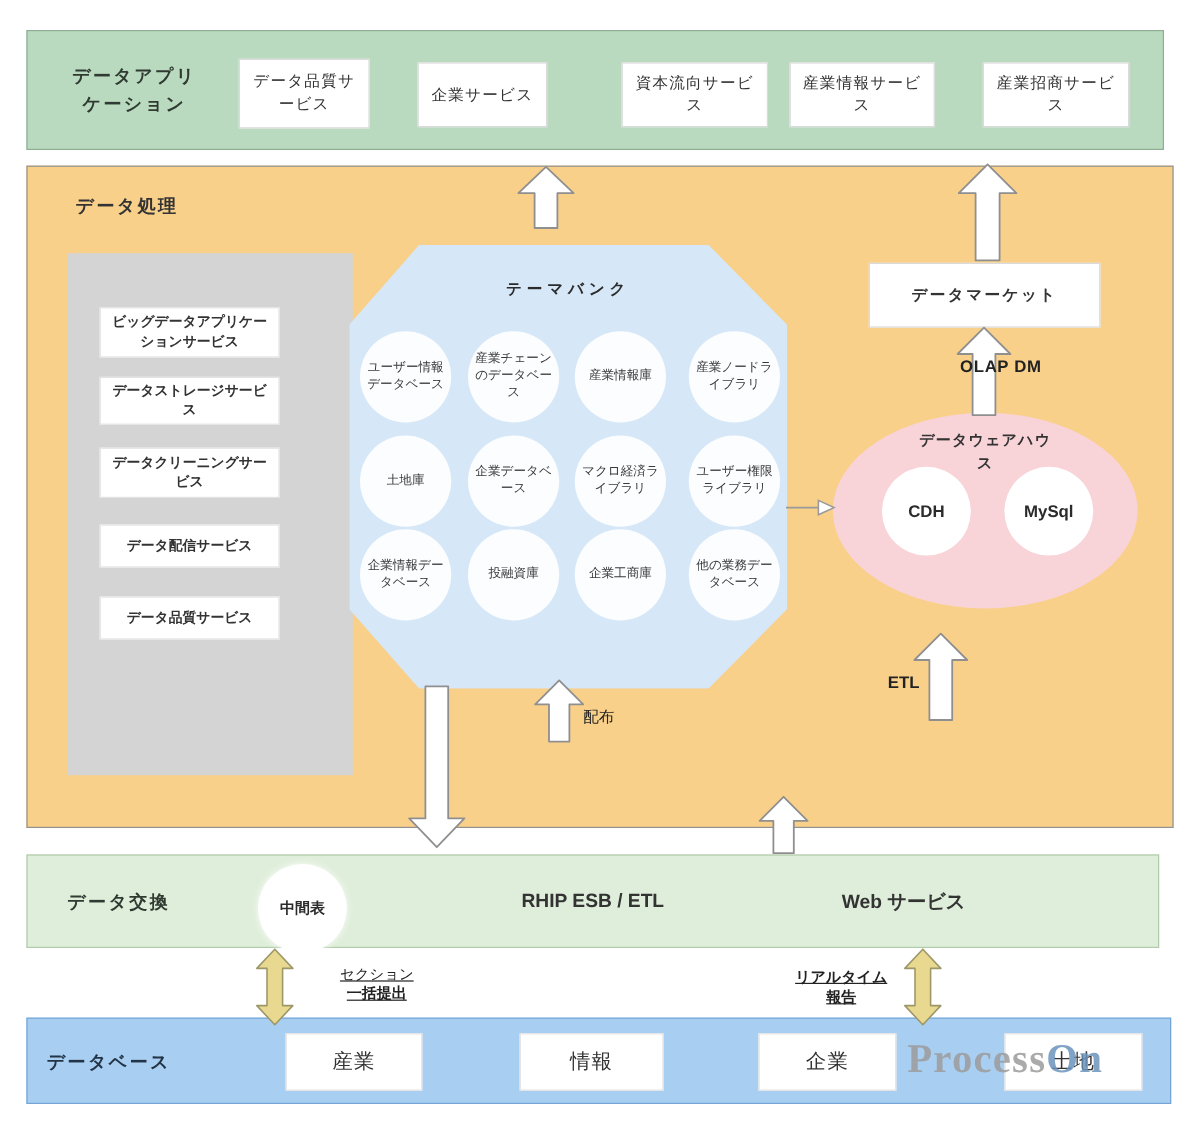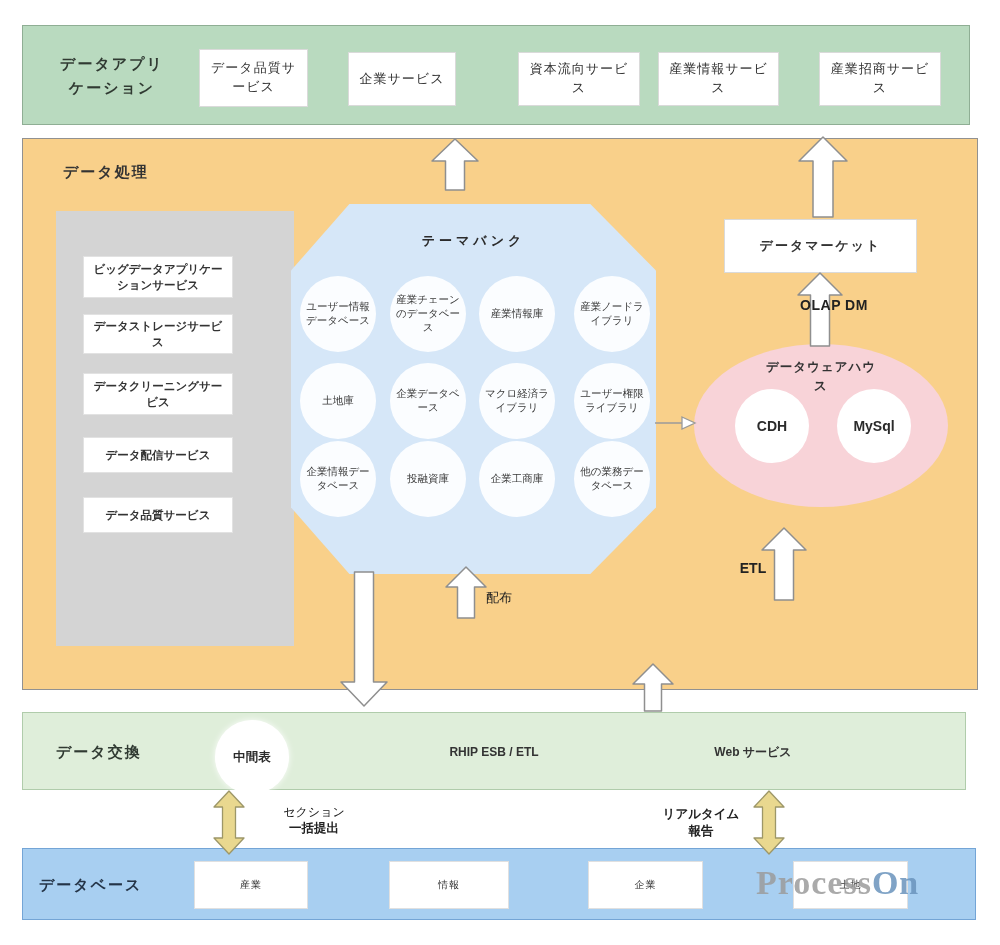--- a/index.html
+++ b/index.html
@@ -51,27 +51,27 @@
 
   .hexagon{position:absolute;left:398px;top:480px;width:510px;height:47px;background:#9aa2ec;
     clip-path:polygon(3.5% 0,96.5% 0,100% 50%,96.5% 100%,3.5% 100%,0 50%);
     display:flex;align-items:center;justify-content:center;font-weight:bold;font-size:13px;
     letter-spacing:3px;color:#22304d;}
 
   .mid-circle{position:absolute;left:192px;top:7px;width:74px;height:74px;border-radius:50%;background:#ffffff;
     box-shadow:0 0 6px rgba(255,255,255,.9);display:flex;align-items:center;justify-content:center;
     font-size:12.5px;font-weight:600;color:#2b2b2b;}
   .exch-text{position:absolute;top:0;height:78px;width:200px;display:flex;align-items:center;
-    justify-content:center;font-size:12px;font-weight:600;color:#333;}
+    justify-content:center;font-size:16px;font-weight:600;color:#333;}
   .esb{left:371px;}
   .web{left:630px;}
 
-  .store{top:12px;height:48px;font-size:10px;letter-spacing:1px;border:1px solid #e0e0e0;}
+  .store{top:12px;height:48px;font-size:17px;letter-spacing:1px;border:1px solid #e0e0e0;margin-left:44px;}
 
-  .gap-label{position:absolute;text-align:center;font-size:12px;line-height:1.35;color:#222;z-index:6;}
+  .gap-label{position:absolute;text-align:center;font-size:12px;line-height:1.35;color:#222;z-index:6;text-decoration:underline;}
   .gap-label .l2{font-weight:bold;font-size:12.5px;}
   .batch{left:262px;top:804px;width:104px;}
   .realtime{left:653px;top:806px;width:96px;font-weight:bold;font-size:12.5px;}
 
   .arrows{position:absolute;left:0;top:0;z-index:5;pointer-events:none;}
   .warrow{fill:#ffffff;stroke:#8f8f8f;stroke-width:1.5;stroke-linejoin:round;}
   .tarrow{fill:#e9d88f;stroke:#9d9768;stroke-width:1.3;stroke-linejoin:round;}
 
   .watermark{position:absolute;left:756px;top:864px;z-index:8;font-family:"Liberation Serif","DejaVu Serif",serif;
     font-weight:bold;font-size:34px;opacity:0.85;letter-spacing:1px;}

